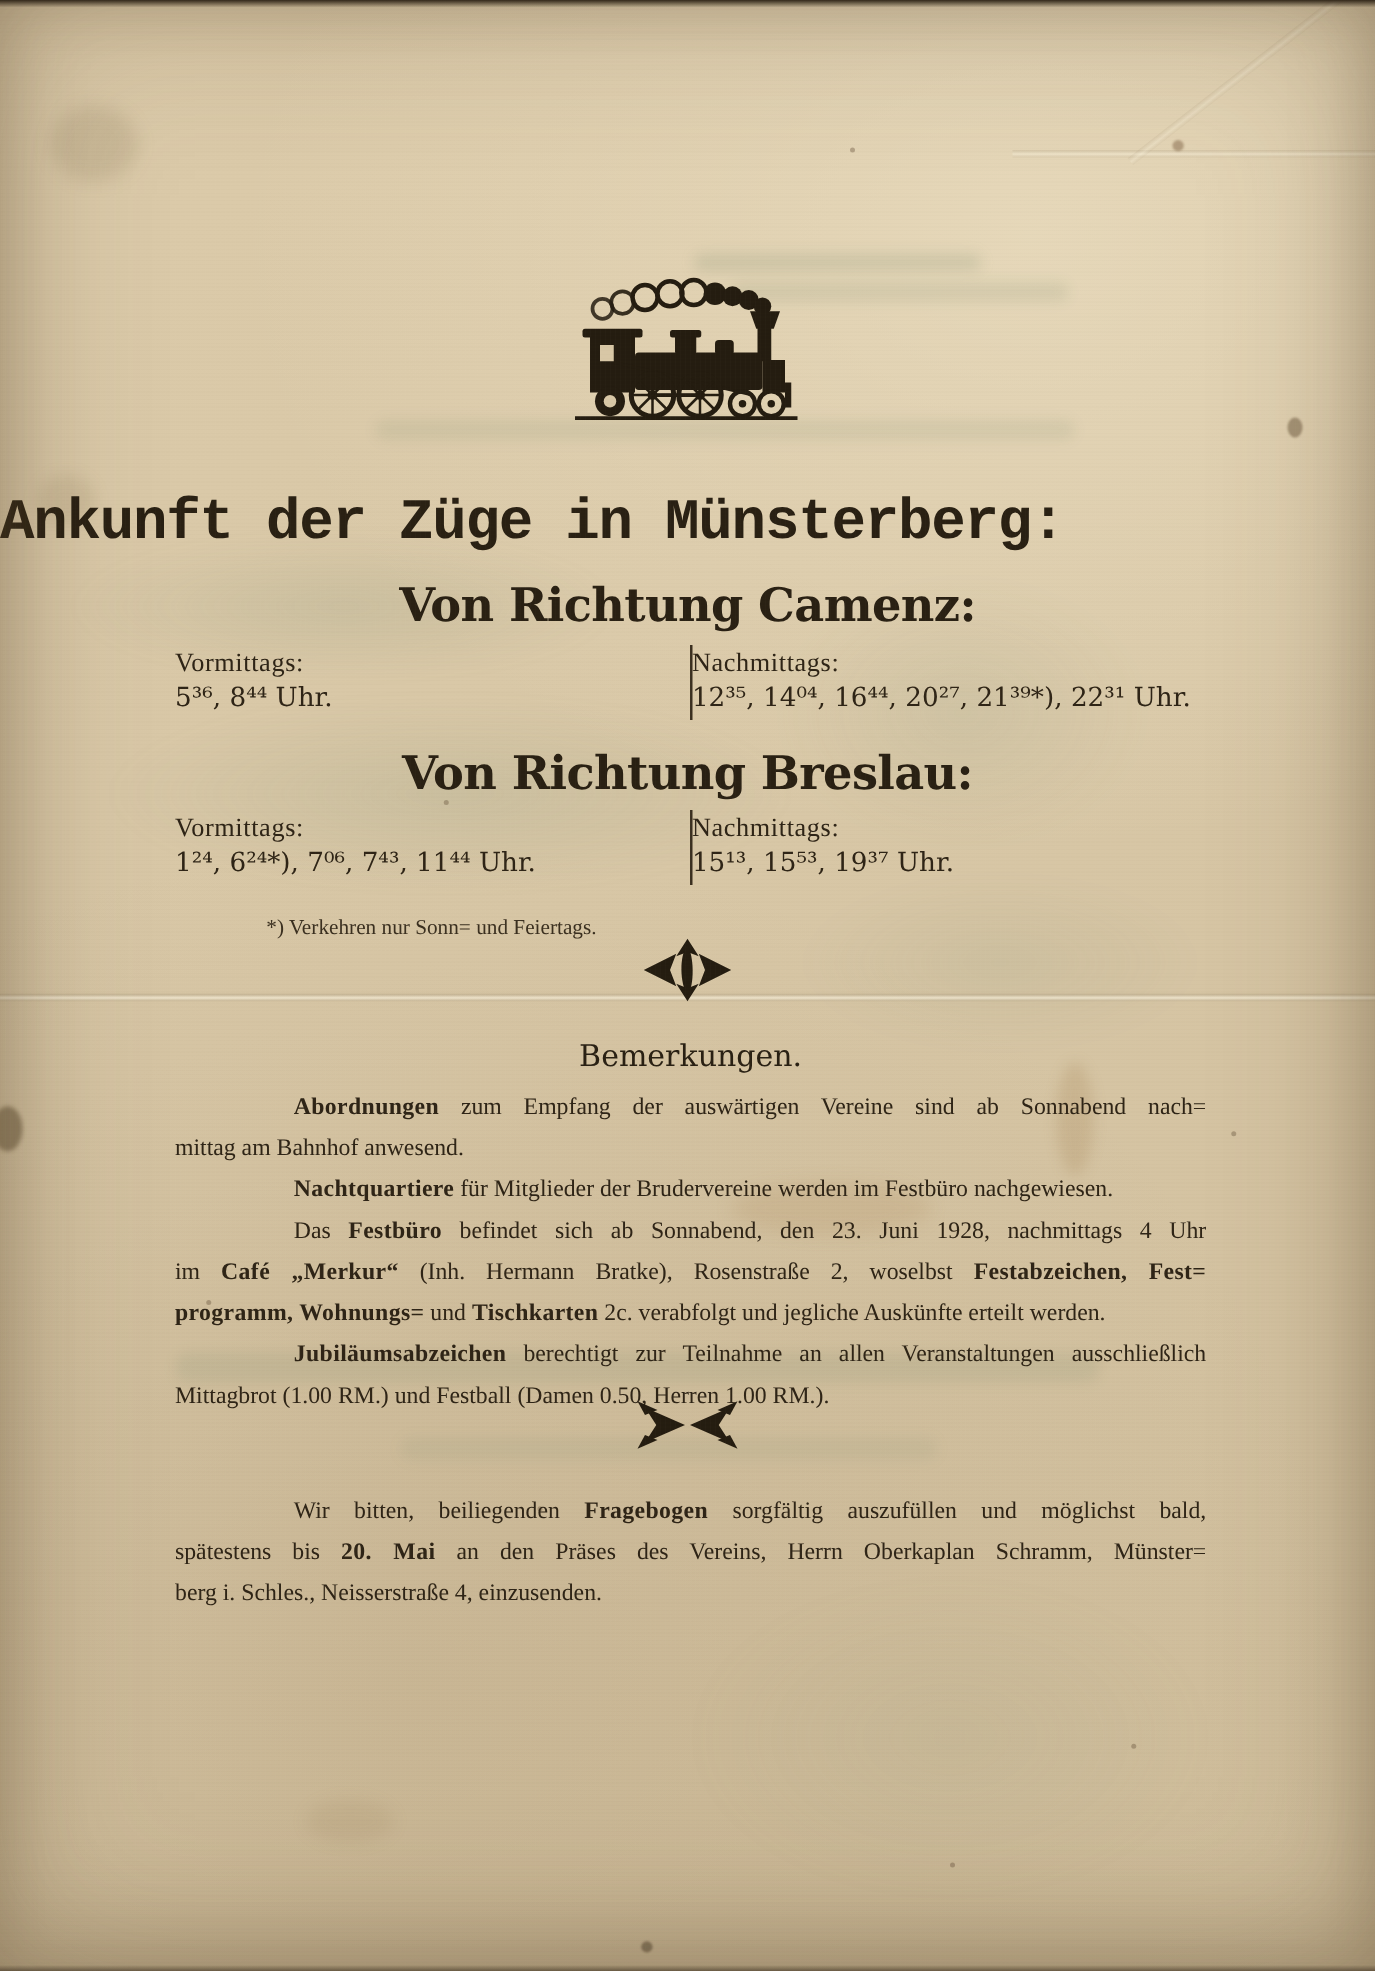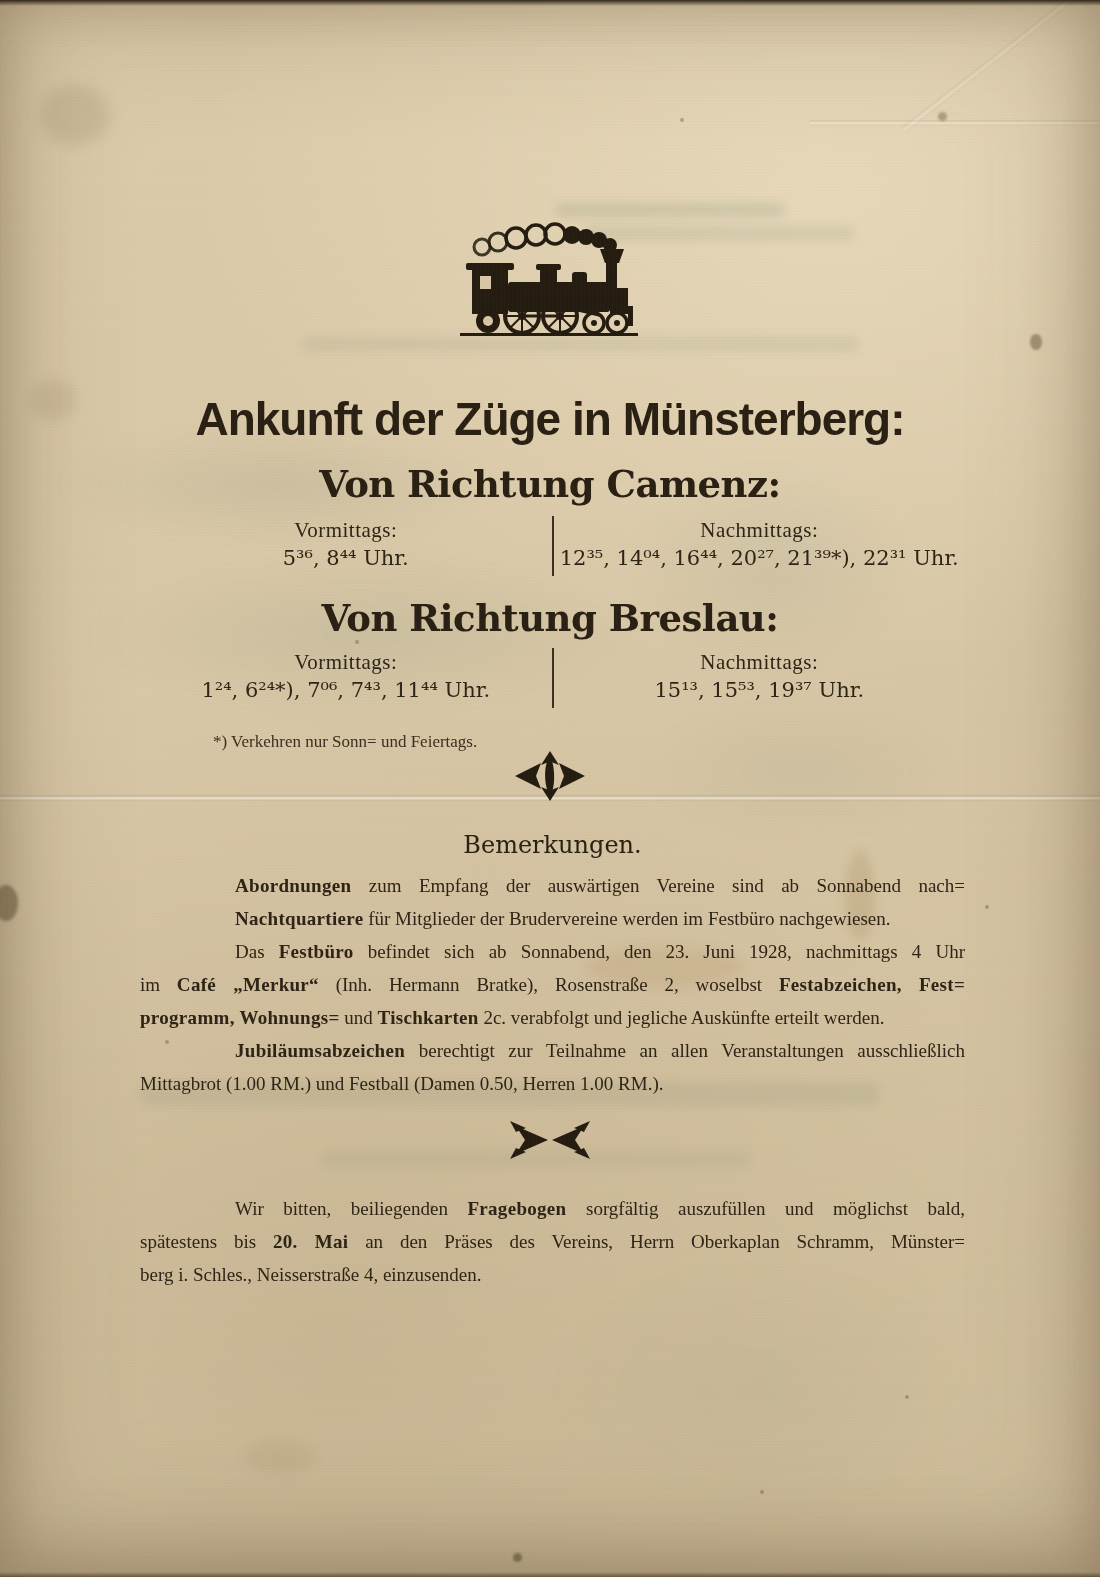--- a/index.html
+++ b/index.html
@@ -35,28 +35,28 @@
   .gline{position:absolute; border-radius:10px; background:rgba(125,138,112,.20); filter:blur(5px);}
   .gblob{position:absolute; border-radius:45%; background:radial-gradient(ellipse at center, rgba(125,140,115,.16), rgba(125,140,115,0) 72%); filter:blur(8px);}
 
   
   .stain{position:absolute; border-radius:50%;}
   .freckle{position:absolute; width:4px; height:4px; border-radius:50%; background:rgba(90,70,45,.35);}
 
   .illustration{position:absolute; left:50%; transform:translateX(-50%); top:220px;}
 
   h1.title{position:absolute; top:392px; left:0; width:100%; margin:0;
-    text-align:center; font-family:Liberation Sans, sans-serif; font-weight:700;
+    text-align:left; font-family:Liberation Mono, monospace; font-weight:700;
     font-size:46px; letter-spacing:-1px; white-space:nowrap; color:#292013;}
   h2.dirhead{position:absolute; left:0; width:100%; margin:0; text-align:center;
     font-family:"DejaVu Serif", serif; font-weight:700; font-size:37px;
     letter-spacing:-0.5px; color:#292013;}
 
   .timesrow{position:absolute; left:140px; width:825px; display:flex;}
-  .timescol{width:50%; text-align:center; padding:2px 0 6px;}
+  .timescol{width:50%; padding:2px 0 6px;}
   .timescol.right{border-left:2px solid #3a2f1f;}
   .collabel{font-size:21px; letter-spacing:.5px;}
   .times{font-family:"DejaVu Serif", serif; font-size:21px; margin-top:3px; letter-spacing:0;}
 
   .footnote{position:absolute; left:213px; top:712px; font-size:17px; color:#3a2f1f;margin-top:20px;}
 
   .ornament{position:absolute; left:50%; transform:translateX(-50%);}
 
   h3.remarks-head{position:absolute; top:831px; left:140px; width:825px; margin:0;
     text-align:center; font-family:"DejaVu Serif", serif; font-weight:400;
@@ -204,20 +204,21 @@
       <polygon class="ink" points="37,1 28,15 37,11.5 46,15"></polygon>
       <polygon class="ink" points="37,51 28,37 37,40.5 46,37"></polygon>
       <path class="ink" d="M37,6 C42,14 43,38 37,46 C31,38 30,14 37,6 Z"></path>
     </svg>
   </div>
 
   <h3 class="remarks-head">Bemerkungen.</h3>
   <div class="paras">
     <div class="para">
         <div class="tline"><b>Abordnungen</b> zum Empfang der auswärtigen Vereine sind ab Sonnabend nach=</div>
+        <div class="tline tlast">mittag am Bahnhof anwesend.</div>
       </div>
     <div class="para">
         <div class="tline tlast"><b>Nachtquartiere</b> für Mitglieder der Brudervereine werden im Festbüro nachgewiesen.</div>
       </div>
     <div class="para">
         <div class="tline">Das <b>Festbüro</b> befindet sich ab Sonnabend, den 23. Juni 1928, nachmittags 4 Uhr</div>
         <div class="tline">im <b>Café „Merkur“</b> (Inh. Hermann Bratke), Rosenstraße 2, woselbst <b>Festabzeichen, Fest=</b></div>
         <div class="tline tlast"><b>programm, Wohnungs=</b> und <b>Tischkarten</b> 2c. verabfolgt und jegliche Auskünfte erteilt werden.</div>
       </div>
     <div class="para">

